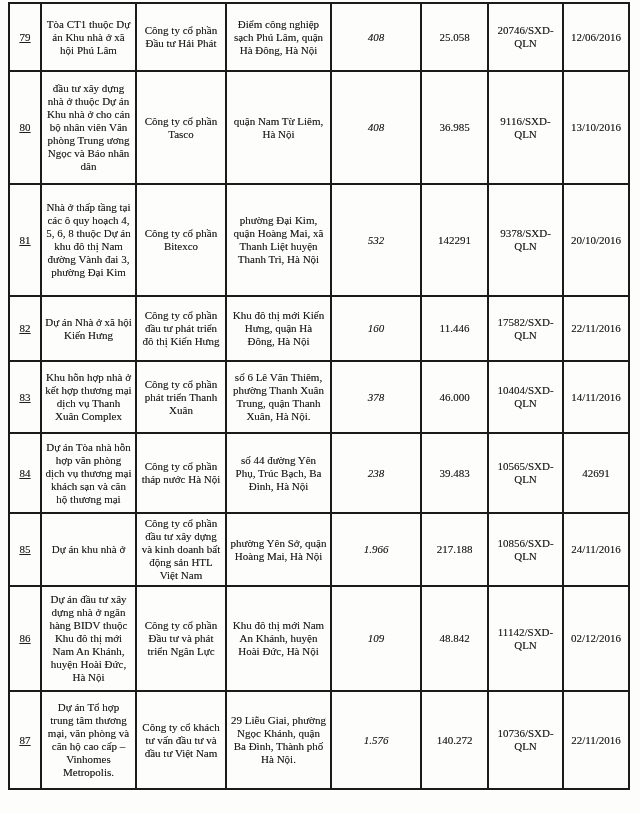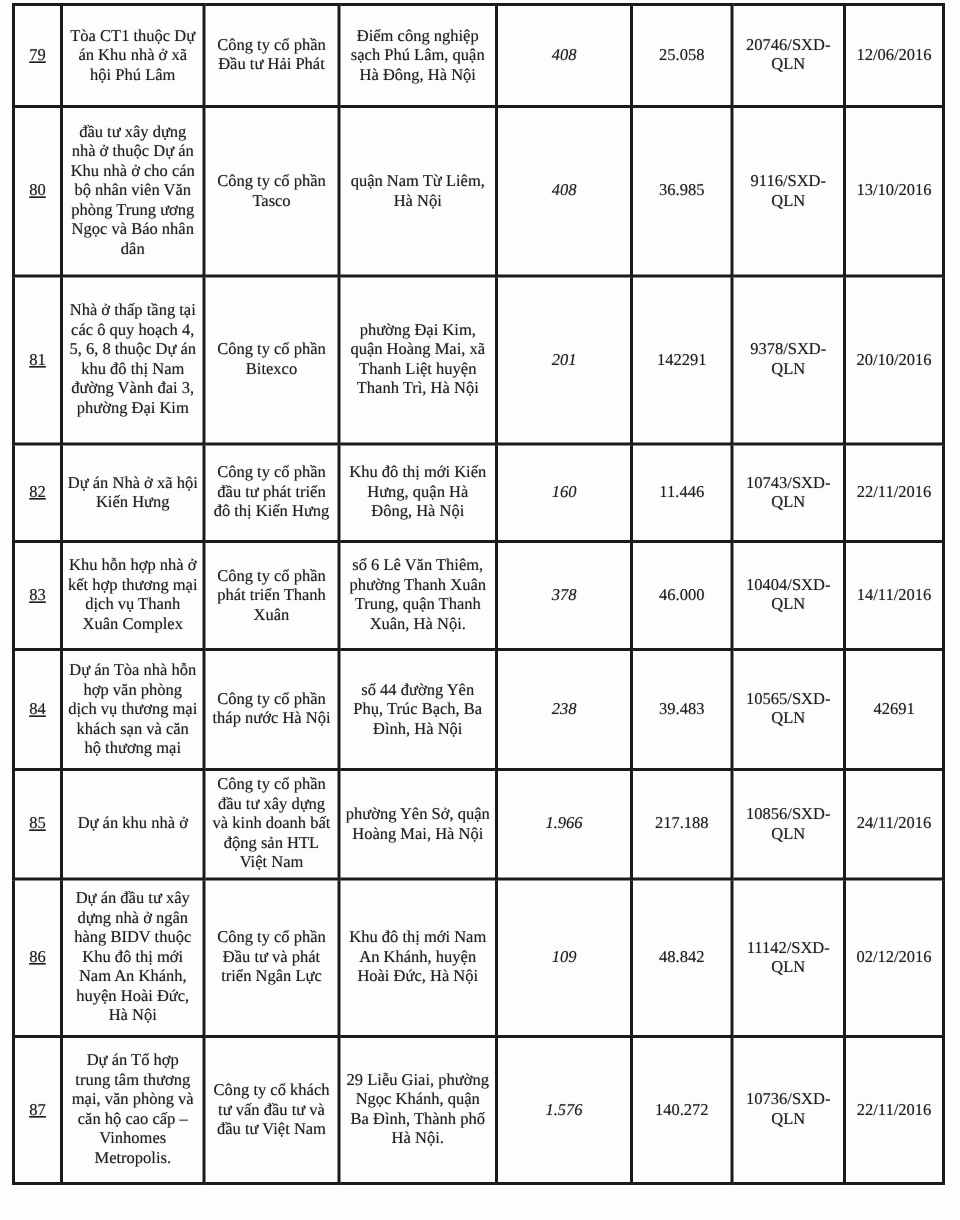--- a/index.html
+++ b/index.html
@@ -78,33 +78,33 @@
           <td class="col-units">408</td>
           <td class="col-area">36.985</td>
           <td class="col-doc_no">9116/SXD-QLN</td>
           <td class="col-date">13/10/2016</td>
         </tr>
         <tr style="height: 112px;">
           <td class="col-stt">81</td>
           <td class="col-project">Nhà ở thấp tầng tại các ô quy hoạch 4, 5, 6, 8 thuộc Dự án khu đô thị Nam đường Vành đai 3, phường Đại Kim</td>
           <td class="col-company">Công ty cổ phần Bitexco</td>
           <td class="col-address">phường Đại Kim, quận Hoàng Mai, xã Thanh Liệt huyện Thanh Trì, Hà Nội</td>
-          <td class="col-units">201</td>
+          <td class="col-units">532</td>
           <td class="col-area">142291</td>
           <td class="col-doc_no">9378/SXD-QLN</td>
           <td class="col-date">20/10/2016</td>
         </tr>
         <tr style="height: 65px;">
           <td class="col-stt">82</td>
           <td class="col-project">Dự án Nhà ở xã hội Kiến Hưng</td>
           <td class="col-company">Công ty cổ phần đầu tư phát triển đô thị Kiến Hưng</td>
           <td class="col-address">Khu đô thị mới Kiến Hưng, quận Hà Đông, Hà Nội</td>
           <td class="col-units">160</td>
           <td class="col-area">11.446</td>
-          <td class="col-doc_no">10743/SXD-QLN</td>
+          <td class="col-doc_no">17582/SXD-QLN</td>
           <td class="col-date">22/11/2016</td>
         </tr>
         <tr style="height: 72px;">
           <td class="col-stt">83</td>
           <td class="col-project">Khu hỗn hợp nhà ở kết hợp thương mại dịch vụ Thanh Xuân Complex</td>
           <td class="col-company">Công ty cổ phần phát triển Thanh Xuân</td>
           <td class="col-address">số 6 Lê Văn Thiêm, phường Thanh Xuân Trung, quận Thanh Xuân, Hà Nội.</td>
           <td class="col-units">378</td>
           <td class="col-area">46.000</td>
           <td class="col-doc_no">10404/SXD-QLN</td>

